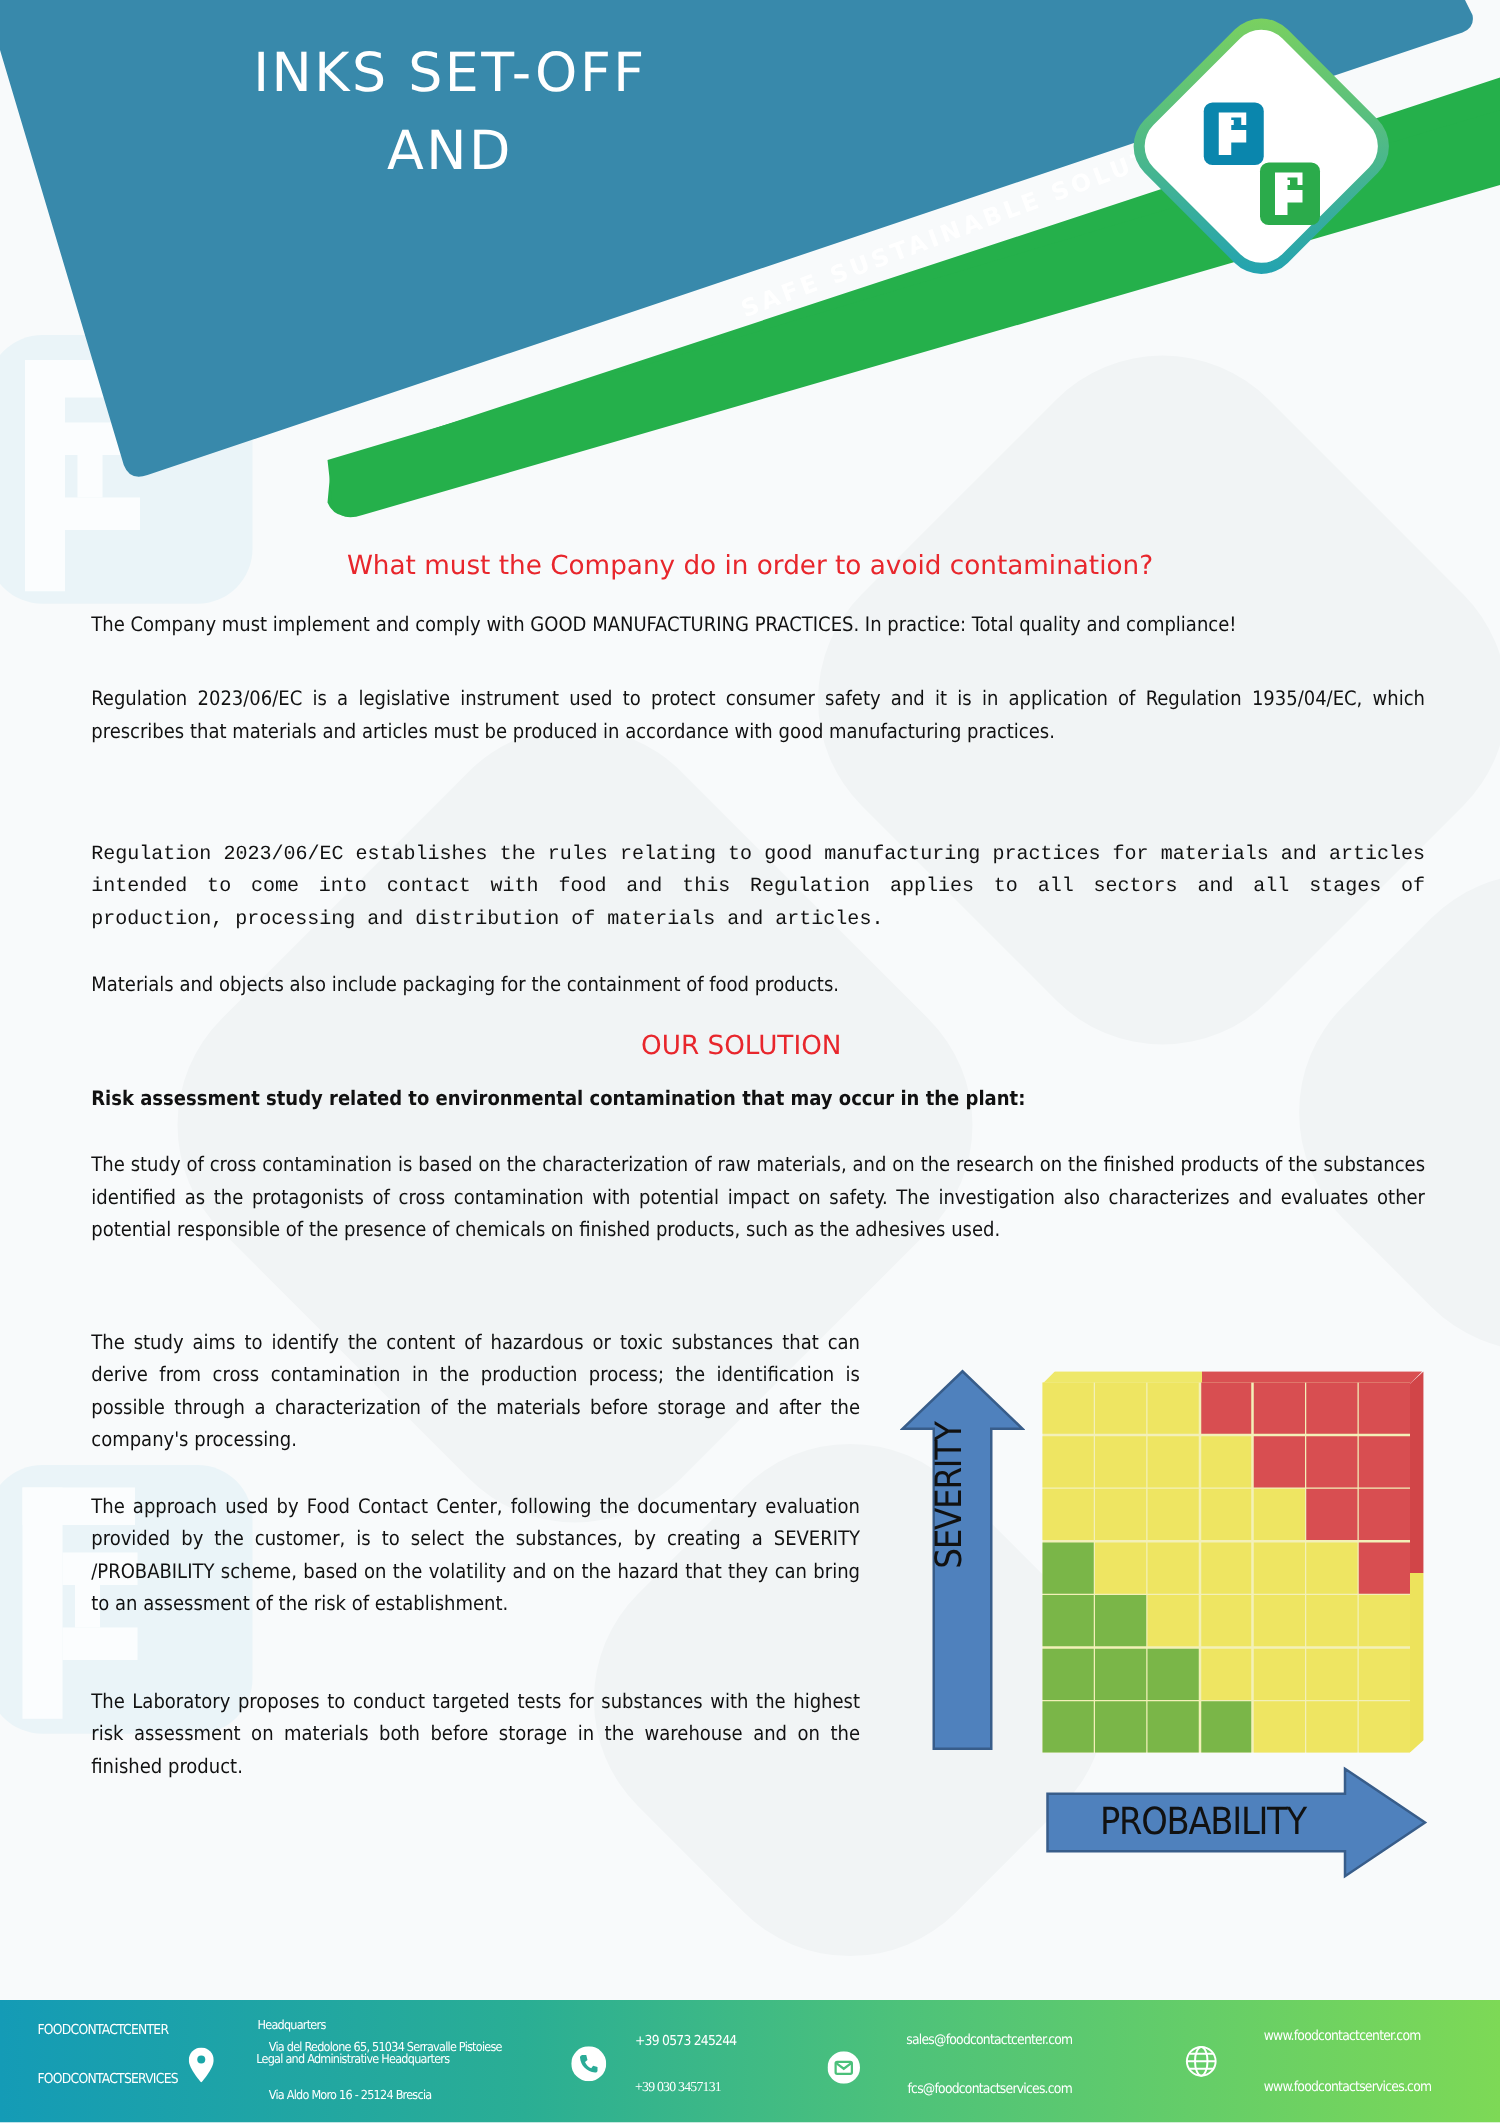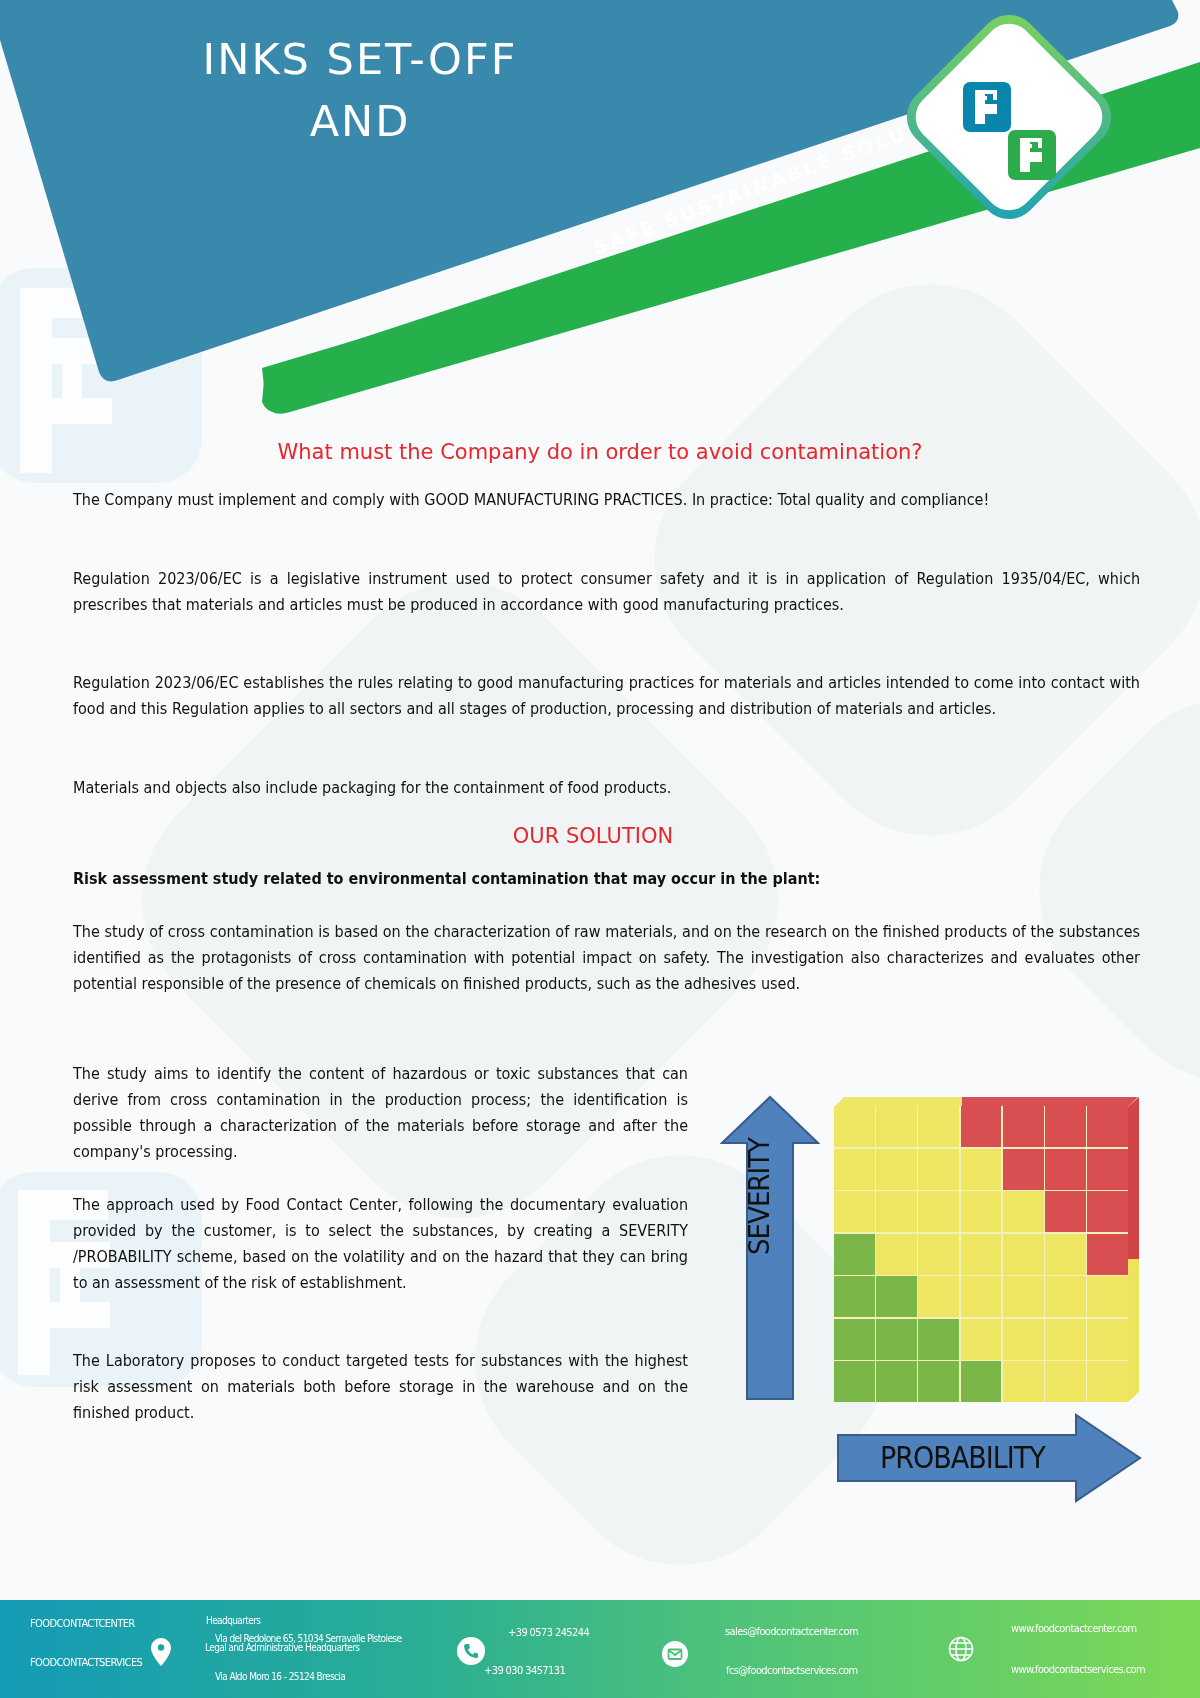--- a/index.html
+++ b/index.html
@@ -142,22 +142,22 @@
 <div class="logo-mark" style="left:1008px;top:130px;background:#2bab4b;">
   <svg viewBox="0 0 48 50">
       <path d="M12 8 H34 V18 H22 V22 H34 V32 H22 V42 H12 Z M22 12 V14 H30 V12 Z" fill="#fff" fill-rule="evenodd"></path>
       <rect x="24" y="14" width="6" height="4" fill="#2bab4b"></rect>
       <rect x="24" y="24" width="6" height="4" fill="#fff"></rect>
     </svg>
 </div>
 
 <div class="heading-red" style="top:440px;left:15px;">What  must the Company do in order to avoid contamination?</div>
 <div class="para" style="top:487px;">The Company must implement and comply with GOOD MANUFACTURING PRACTICES. In practice: Total quality and compliance!</div>
-<div class="para" style="top:566px;">Regulation 2023/06/EC is a legislative instrument used to protect consumer safety and it is in application of Regulation 1935/04/EC, which prescribes that materials and articles must be produced in accordance with good manufacturing practices.</div>
-<div class="para" style="top:670px;">Regulation 2023/06/EC establishes the rules relating to good manufacturing practices for materials and articles intended to come into contact with food and this Regulation applies to all sectors and all stages of production, processing and distribution of materials and articles.</div>
+<div class="para" style="top:546px;">Regulation 2023/06/EC is a legislative instrument used to protect consumer safety and it is in application of Regulation 1935/04/EC, which prescribes that materials and articles must be produced in accordance with good manufacturing practices.</div>
+<div class="para" style="top:670px;font-family:Liberation Mono, monospace;">Regulation 2023/06/EC establishes the rules relating to good manufacturing practices for materials and articles intended to come into contact with food and this Regulation applies to all sectors and all stages of production, processing and distribution of materials and articles.</div>
 <div class="para" style="top:775px;">Materials and objects also include packaging for the containment of food products.</div>
 
 <div class="heading-red" style="top:824px;left:8px;">OUR SOLUTION</div>
 <div class="para" style="top:866px;font-weight:bold;">Risk assessment study related to environmental contamination that may occur in the plant:</div>
 <div class="para" style="top:919px;">The study of cross contamination is based on the characterization of raw materials, and on the research on the finished products of the substances identified as the protagonists of cross contamination with potential impact on safety. The investigation also characterizes and evaluates other potential responsible of the presence of chemicals on finished products, such as the adhesives used.</div>
 <div class="para narrow" style="top:1061px;">The study aims to identify the content of hazardous or toxic substances that can derive from cross contamination in the production process; the identification is possible through a characterization of the materials before storage and after the company's processing.</div>
 <div class="para narrow" style="top:1192px;">The approach used by Food Contact Center, following the documentary evaluation provided by the customer, is to select the substances, by creating a SEVERITY /PROBABILITY scheme, based on the volatility and on the hazard that they can bring to an assessment of the risk of establishment.</div>
 <div class="para narrow" style="top:1348px;">The Laboratory proposes to conduct targeted tests for substances with the highest risk assessment on materials both before storage in the warehouse and on the finished product.</div>
 
 <div class="arrow" style="left:720px;top:1095px;">
@@ -243,21 +243,21 @@
   <div class="f-text sm" style="left:205px;top:42px;">Legal and Administrative Headquarters</div>
   <div class="f-text sm" style="left:215px;top:71px;">Via Aldo Moro 16 - 25124 Brescia</div>
 
   <div class="f-icon" style="left:457px;top:37px;">
     <svg width="28" height="28" viewBox="0 0 28 28">
         <circle cx="14" cy="14" r="14" fill="#fff"></circle>
         <path d="M9 7 L12 7 L13 11 L11 12.5 C12 15 13.5 16.5 16 17.5 L17.5 15.5 L21 16.5 L21 19.5 C21 20.5 20 21 19 21 C12.5 20.5 7.5 15.5 7 9 C7 8 8 7 9 7 Z" fill="#2aab97"></path>
       </svg>
   </div>
   <a class="f-text" style="left:508px;top:26px;">+39 0573 245244</a>
-  <a class="f-text" style="left:484px;top:64px;">+39 030 3457131</a>
+  <a class="f-text" style="left:508px;top:64px;font-family:Liberation Serif, serif;">+39 030 3457131</a>
 
   <div class="f-icon" style="left:662px;top:41px;">
     <svg width="26" height="26" viewBox="0 0 26 26">
         <circle cx="13" cy="13" r="13" fill="#fff"></circle>
         <rect x="6.5" y="8.5" width="13" height="9.5" rx="1.2" fill="none" stroke="#4bc07a" stroke-width="1.8"></rect>
         <path d="M7 9.5 L13 14 L19 9.5" fill="none" stroke="#4bc07a" stroke-width="1.8"></path>
       </svg>
   </div>
   <a class="f-text" style="left:725px;top:25px;">sales@foodcontactcenter.com</a>
   <a class="f-text" style="left:726px;top:64px;">fcs@foodcontactservices.com</a>

